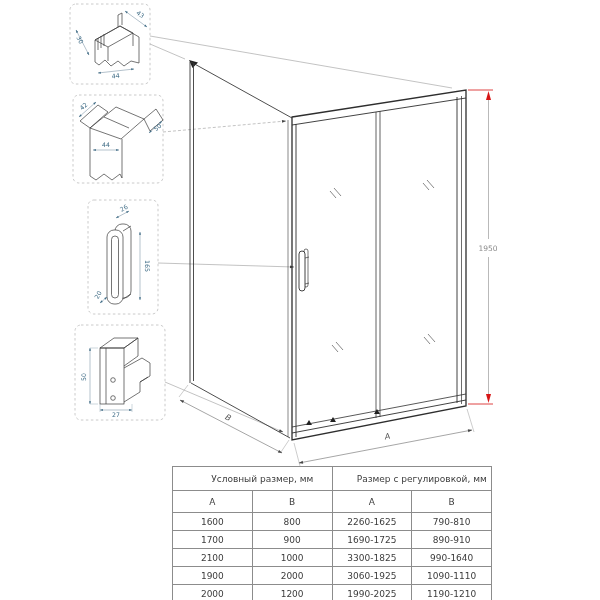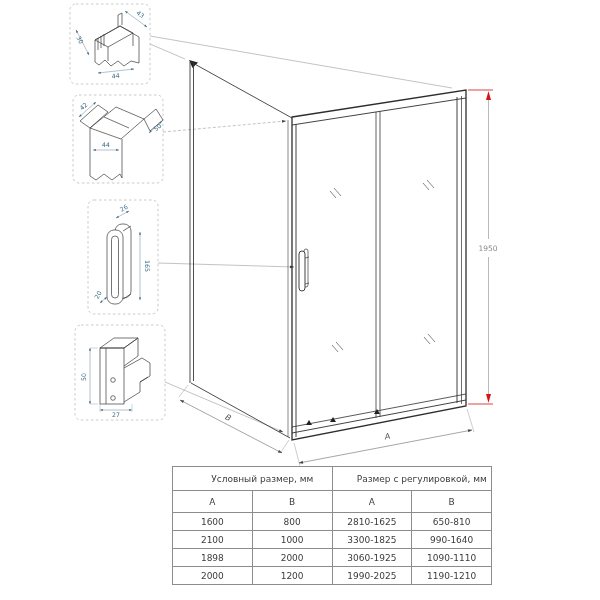--- a/index.html
+++ b/index.html
@@ -212,31 +212,37 @@
   </tr>
   <tr class="colhead-row">
     <th>A</th>
     <th>B</th>
     <th>A</th>
     <th>B</th>
   </tr>
   <tr>
     <td>1600</td>
     <td>800</td>
-    <td>2810-1625</td>
-    <td>650-810</td>
+    <td>2260-1625</td>
+    <td>790-810</td>
+  </tr>
+  <tr>
+    <td>1700</td>
+    <td>900</td>
+    <td>1690-1725</td>
+    <td>890-910</td>
   </tr>
   <tr>
     <td>2100</td>
     <td>1000</td>
     <td>3300-1825</td>
     <td>990-1640</td>
   </tr>
   <tr>
-    <td>1898</td>
+    <td>1900</td>
     <td>2000</td>
     <td>3060-1925</td>
     <td>1090-1110</td>
   </tr>
   <tr>
     <td>2000</td>
     <td>1200</td>
     <td>1990-2025</td>
     <td>1190-1210</td>
   </tr>

